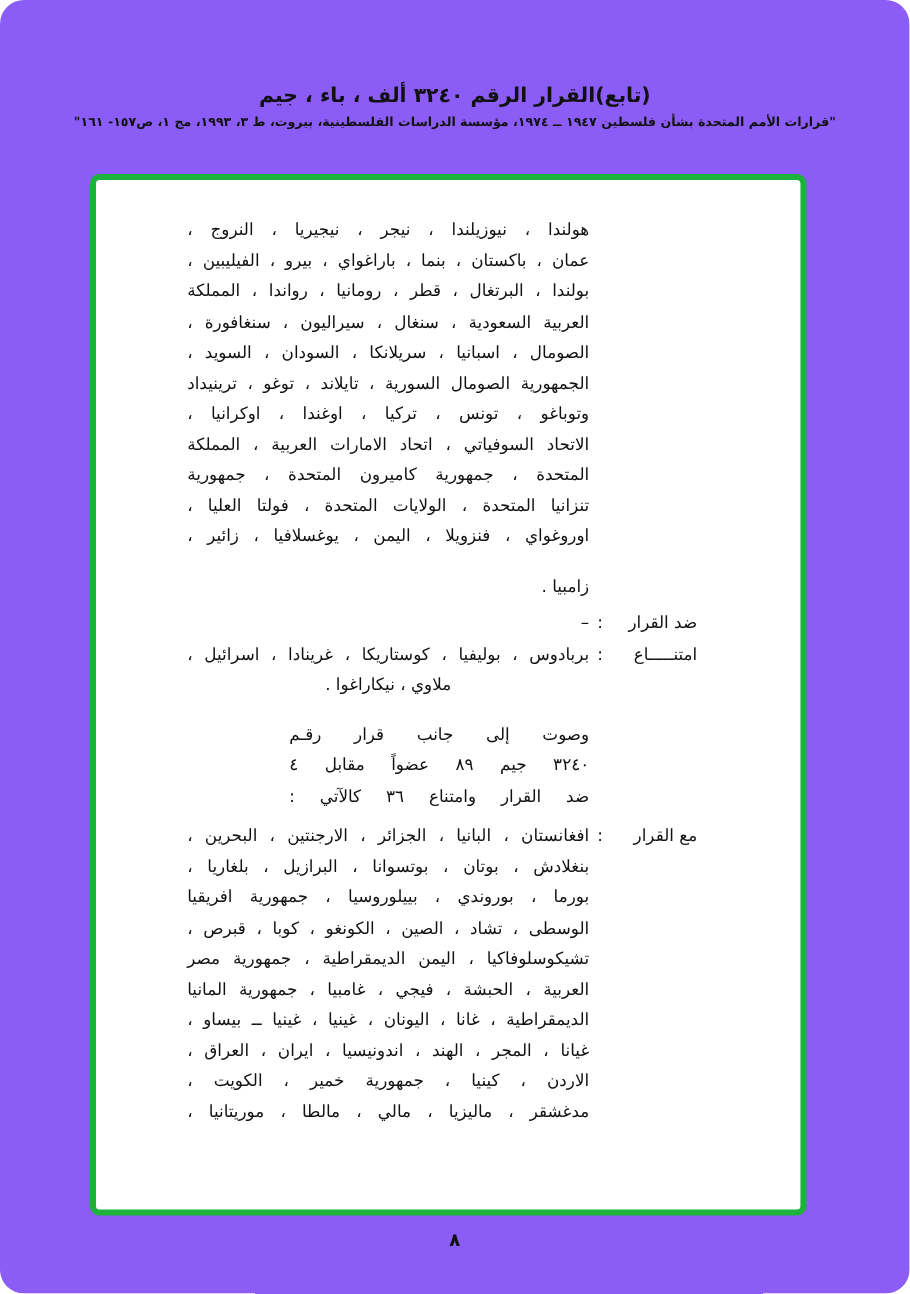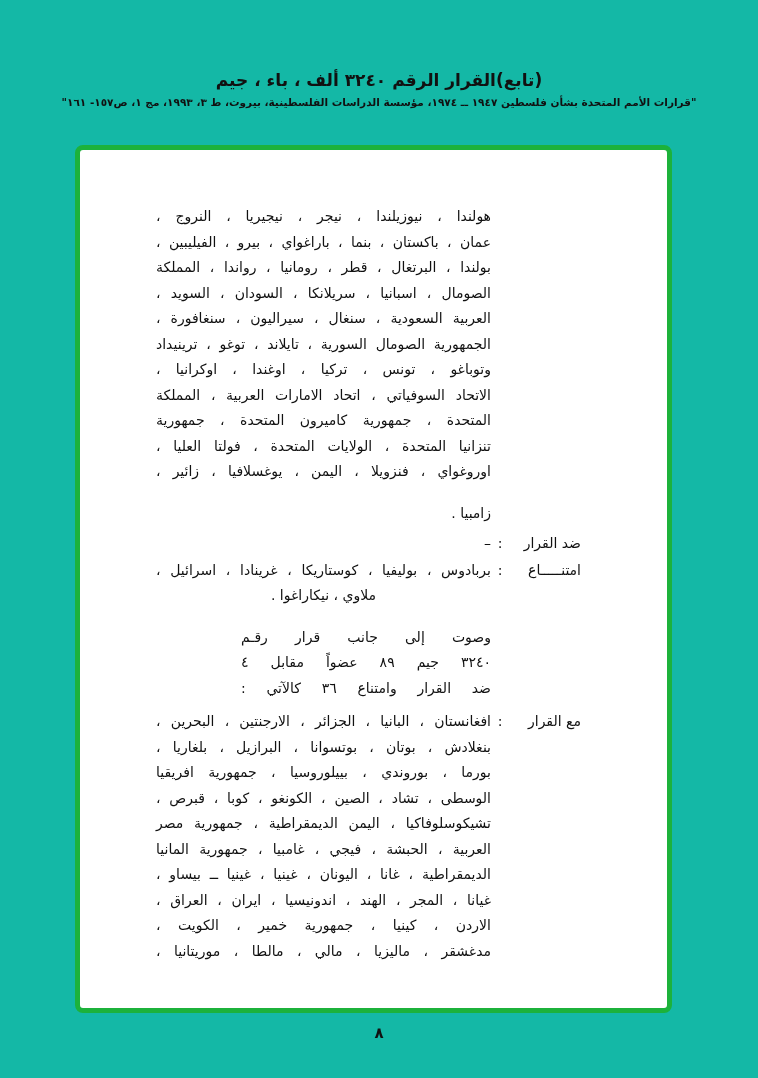--- a/index.html
+++ b/index.html
@@ -6,23 +6,24 @@
     margin: 0;
     padding: 0;
     background: #ffffff;
     font-family: "DejaVu Sans", sans-serif;
     color: #111111;
   }
   .page {
     position: relative;
     width: 758px;
     height: 1078px;
-    background: #14b8a6;
+    background: #8b5cf6;
     overflow: hidden;
     direction: rtl;
+    border-radius: 20px;
   }
   .hdr {
     position: absolute;
     top: 70px;
     left: 0;
     width: 758px;
     text-align: center;
   }
   .title {
     font-size: 17px;
@@ -42,21 +43,21 @@
     height: 868px;
     box-sizing: border-box;
     border: 5px solid #1cb23b;
     border-radius: 8px;
     background: #ffffff;
   }
   .docbody {
     box-sizing: border-box;
     width: 100%;
     height: 100%;
-    padding: 54px 86px 20px 76px;
+    padding: 30px 86px 20px 76px;
     font-size: 14px;
     line-height: 25.5px;
   }
   .jl {
     text-align: justify;
     text-align-last: justify;
   }
   .jl.end-right {
     text-align-last: right;
     margin-top: 16px;
@@ -112,22 +113,22 @@
     <div class="subtitle">"قرارات الأمم المتحدة بشأن فلسطين ١٩٤٧ ــ ١٩٧٤، مؤسسة الدراسات الفلسطينية، بيروت، ط ٣، ١٩٩٣، مج ١، ص١٥٧- ١٦١"</div>
   </div>
 
   <div class="frame">
     <div class="docbody">
 
       <div class="cont">
         <div class="jl">هولندا ، نيوزيلندا ، نيجر ، نيجيريا ، النروج ،</div>
         <div class="jl">عمان ، باكستان ، بنما ، باراغواي ، بيرو ، الفيليبين ،</div>
         <div class="jl">بولندا ، البرتغال ، قطر ، رومانيا ، رواندا ، المملكة</div>
+        <div class="jl">العربية السعودية ، سنغال ، سيراليون ، سنغافورة ،</div>
         <div class="jl">الصومال ، اسبانيا ، سريلانكا ، السودان ، السويد ،</div>
-        <div class="jl">العربية السعودية ، سنغال ، سيراليون ، سنغافورة ،</div>
         <div class="jl">الجمهورية الصومال السورية ، تايلاند ، توغو ، ترينيداد</div>
         <div class="jl">وتوباغو ، تونس ، تركيا ، اوغندا ، اوكرانيا ،</div>
         <div class="jl">الاتحاد السوفياتي ، اتحاد الامارات العربية ، المملكة</div>
         <div class="jl">المتحدة ، جمهورية كاميرون المتحدة ، جمهورية</div>
         <div class="jl">تنزانيا المتحدة ، الولايات المتحدة ، فولتا العليا ،</div>
         <div class="jl">اوروغواي ، فنزويلا ، اليمن ، يوغسلافيا ، زائير ،</div>
         <div class="jl end-right">زامبيا .</div>
       </div>
 
       <div class="row row-against">

